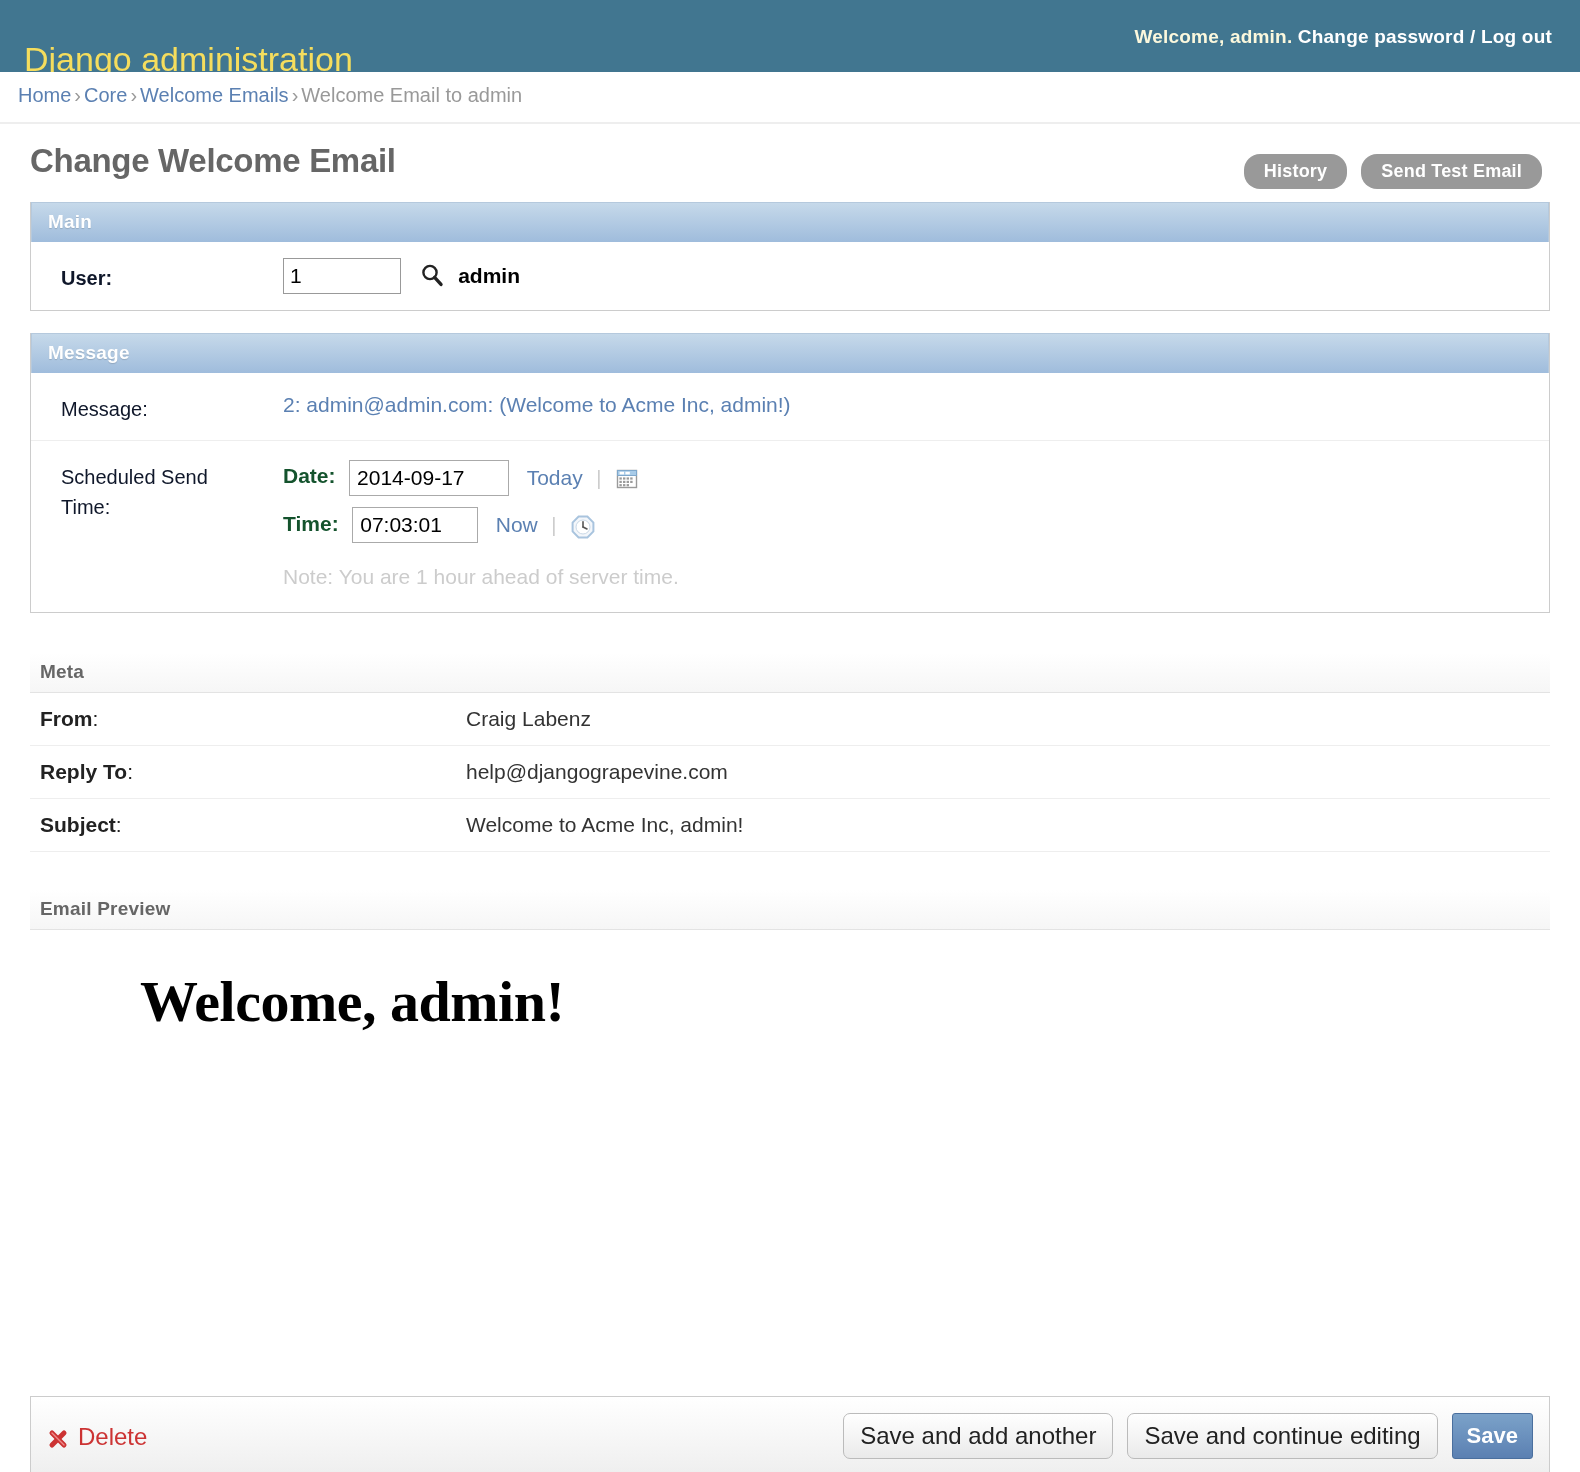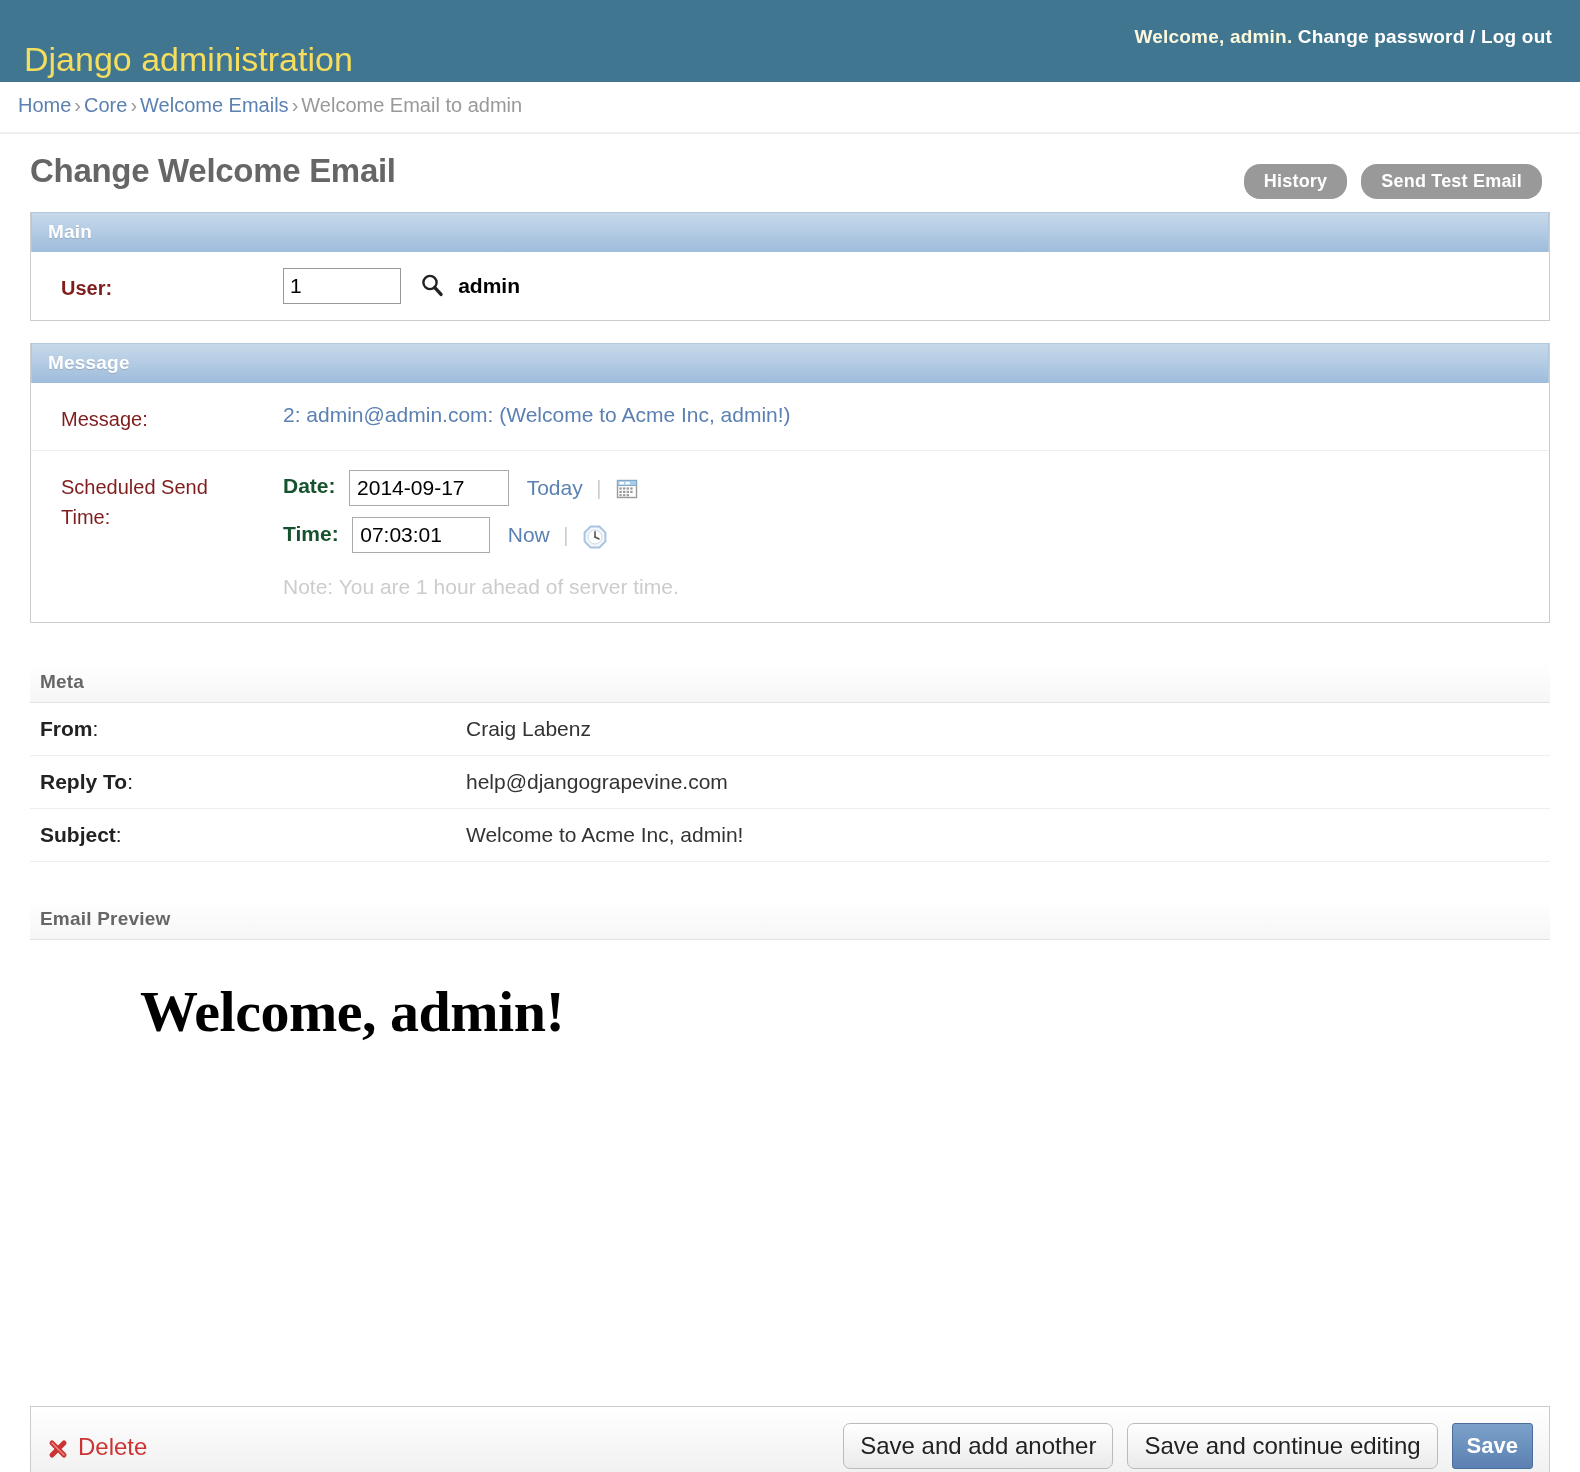--- a/index.html
+++ b/index.html
@@ -13,21 +13,21 @@
     font-family: "Liberation Sans", sans-serif;
     font-size: 20px;
     color: #333333;
     overflow: hidden;
   }
 
   
   #header {
     background: #417690;
     color: #ffffff;
-    height: 82px;
+    height: 72px;
     position: relative;
     overflow: hidden;
   }
   #branding {
     position: absolute;
     left: 24px;
     top: 16px;
   }
   #site-name {
     font-size: 34px;
@@ -142,21 +142,21 @@
     border-bottom: 1px solid #eeeeee;
     overflow: hidden;
   }
   .form-row:last-child { border-bottom: none; }
   .form-row > label.flabel {
     float: left;
     width: 206px;
     padding: 5px 10px 0 14px;
     font-weight: bold;
     font-size: 20px;
-    color: #7f1d1d;
+    color: #0f172a;
     box-sizing: border-box;
     line-height: 30px;
   }
   .form-row .field-box { margin-left: 236px; }
 
   input.vForeignKeyRawIdAdminField {
     width: 118px;
     font-size: 21px;
     padding: 5px 6px;
     border: 1px solid #999999;
@@ -195,21 +195,21 @@
     font-size: 21px;
     padding: 5px 7px;
     border: 1px solid #aaaaaa;
     font-family: "Liberation Sans", sans-serif;
     color: #000000;
     background: #ffffff;
     box-sizing: border-box;
     vertical-align: middle;
   }
   input.vDateField { width: 160px; }
-  input.vTimeField { width: 138px; }
+  input.vTimeField { width: 126px; }
   .dt-shortcut {
     color: #5b80b2;
     text-decoration: none;
     font-size: 21px;
     margin-left: 12px;
     vertical-align: middle;
   }
   .dt-pipe { color: #cccccc; margin: 0 8px; vertical-align: middle; font-size: 20px;}
   .dt-row { margin-bottom: 8px; white-space: nowrap; }
   .dt-note {

